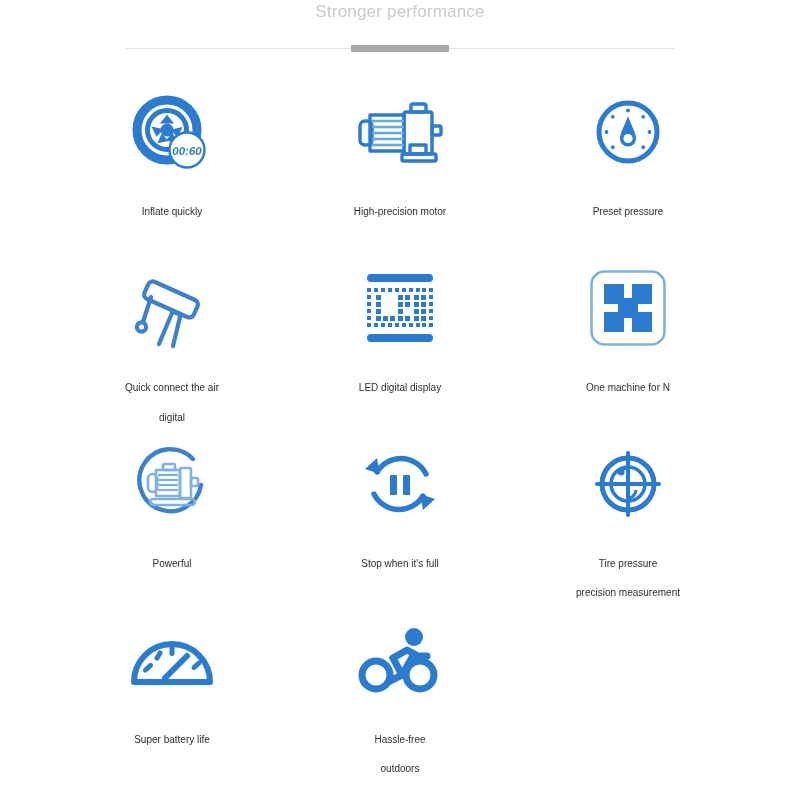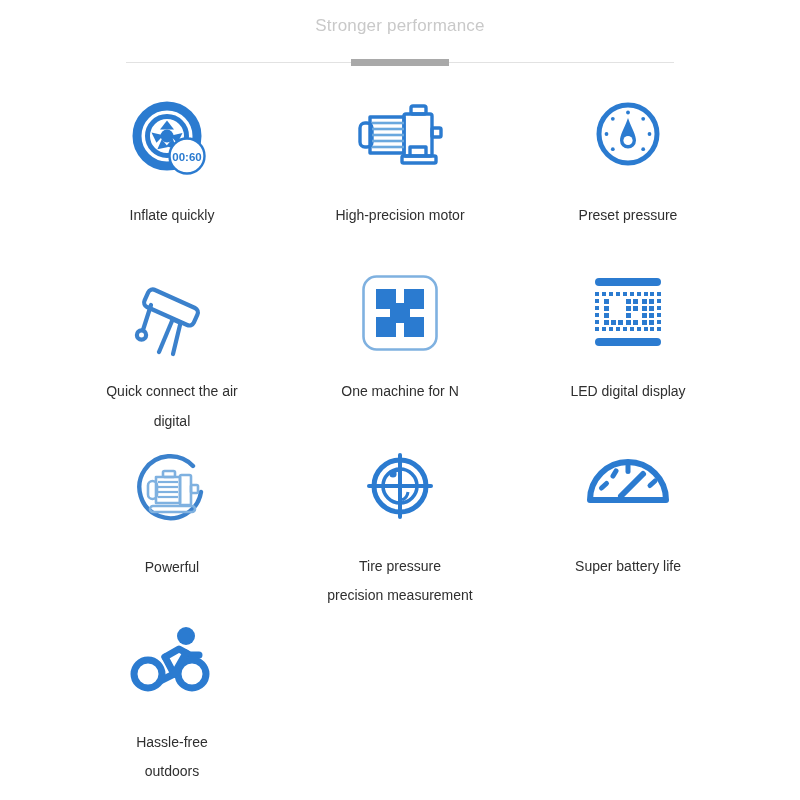--- a/index.html
+++ b/index.html
@@ -16,21 +16,20 @@
   }
   .page {
     position: relative;
     width: 800px;
     height: 800px;
     box-sizing: border-box;
   }
 
   
   .header {
-    padding-top: 14px;
     text-align: center;
   }
   .header-title {
     font-size: 17px;
     color: #c9c9c9;
     letter-spacing: 0.2px;
     font-weight: 400;
     line-height: 24px;
   }
   .divider-wrap {
@@ -67,25 +66,27 @@
     box-sizing: border-box;
   }
   .cell {
     display: flex;
     flex-direction: column;
     align-items: center;
   }
   .icon-box {
     height: 96px;
     display: flex;
+    align-items: center;
     justify-content: center;
+    font-style: italic;
   }
   .cell-label {
-    margin-top: 6px;
-    font-size: 14px;
+    margin-top: 17px;
+    font-size: 10px;
     line-height: 30px;
     color: #2f2f2f;
     text-align: center;
     max-width: 200px;
     white-space: pre-line;
   }
 
   
   .row1 .icon-box { height: 96px; }
   .row4 .cell-label { line-height: 29px; }
@@ -186,36 +187,20 @@
             <path d="M43 45 L52 49"></path>
           </g>
         </svg>
       </div>
       <div class="cell-label">Quick connect the air
 digital</div>
     </div>
 
     <div class="cell row2">
       <div class="icon-box">
-        <svg width="78" height="78" viewBox="0 0 78 78">
-          <rect x="2.5" y="2.5" width="73" height="73" rx="13" fill="none" stroke="#7fb1e0" stroke-width="2.6"></rect>
-          <g fill="#2b7bd0">
-            <rect x="15" y="15" width="20" height="20"></rect>
-            <rect x="43" y="15" width="20" height="20"></rect>
-            <rect x="29" y="29" width="20" height="20"></rect>
-            <rect x="15" y="43" width="20" height="20"></rect>
-            <rect x="43" y="43" width="20" height="20"></rect>
-          </g>
-        </svg>
-      </div>
-      <div class="cell-label">One machine for N</div>
-    </div>
-
-    <div class="cell row2">
-      <div class="icon-box">
         <svg width="84" height="76" viewBox="0 0 84 76">
           <rect x="9" y="4" width="66" height="8" rx="4" fill="#2b7bd0"></rect>
           <rect x="9" y="64" width="66" height="8" rx="4" fill="#2b7bd0"></rect>
           <g fill="#2b7bd0">
 
             <rect x="9" y="18" width="4" height="4"></rect>
               <rect x="9" y="25" width="4" height="4"></rect>
             <rect x="9" y="32" width="4" height="4"></rect>
               <rect x="9" y="39" width="4" height="4"></rect>
             <rect x="9" y="46" width="4" height="4"></rect>
@@ -266,20 +251,36 @@
             <rect x="56" y="32" width="5" height="5"></rect>
               <rect x="63" y="32" width="5" height="5"></rect>
             <rect x="56" y="39" width="5" height="5"></rect>
               <rect x="63" y="39" width="5" height="5"></rect>
             <rect x="56" y="46" width="5" height="5"></rect>
               <rect x="63" y="46" width="5" height="5"></rect>
           </g>
         </svg>
       </div>
       <div class="cell-label">LED digital display</div>
+    </div>
+
+    <div class="cell row2">
+      <div class="icon-box">
+        <svg width="78" height="78" viewBox="0 0 78 78">
+          <rect x="2.5" y="2.5" width="73" height="73" rx="13" fill="none" stroke="#7fb1e0" stroke-width="2.6"></rect>
+          <g fill="#2b7bd0">
+            <rect x="15" y="15" width="20" height="20"></rect>
+            <rect x="43" y="15" width="20" height="20"></rect>
+            <rect x="29" y="29" width="20" height="20"></rect>
+            <rect x="15" y="43" width="20" height="20"></rect>
+            <rect x="43" y="43" width="20" height="20"></rect>
+          </g>
+        </svg>
+      </div>
+      <div class="cell-label">One machine for N</div>
     </div>
 
 
     <div class="cell row3">
       <div class="icon-box">
         <svg width="82" height="82" viewBox="0 0 82 82">
           <path d="M62 16 A31 31 0 1 0 70 42" fill="none" stroke="#3b81cc" stroke-width="4.4" stroke-linecap="round"></path>
           <g fill="none" stroke="#7fb1e0" stroke-width="2.6" stroke-linejoin="round">
             <rect x="17" y="31" width="9" height="18" rx="4.5"></rect>
             <rect x="25" y="27" width="24" height="26"></rect>
@@ -292,20 +293,37 @@
             <line x1="27" y1="32" x2="47" y2="32"></line>
             <line x1="27" y1="37" x2="47" y2="37"></line>
             <line x1="27" y1="42" x2="47" y2="42"></line>
             <line x1="27" y1="47" x2="47" y2="47"></line>
           </g>
         </svg>
       </div>
       <div class="cell-label">Powerful</div>
     </div>
 
+    <div class="cell row3">
+      <div class="icon-box">
+        <svg width="80" height="80" viewBox="0 0 80 80">
+          <g fill="none" stroke="#2b7bd0" stroke-width="5.4" stroke-linecap="round">
+            <path d="M17 28 A28 28 0 0 1 66 30"></path>
+            <path d="M63 52 A28 28 0 0 1 14 50"></path>
+          </g>
+          <g fill="#2b7bd0">
+            <path d="M17 14 l3 16 l-15 -5 z"></path>
+            <path d="M63 66 l-3 -16 l15 5 z"></path>
+            <rect x="30" y="31" width="7" height="20" rx="1"></rect>
+            <rect x="43" y="31" width="7" height="20" rx="1"></rect>
+          </g>
+        </svg>
+      </div>
+      <div class="cell-label">Stop when it's full</div>
+    </div>
 
     <div class="cell row4">
       <div class="icon-box">
         <svg width="72" height="72" viewBox="0 0 72 72">
           <circle cx="36" cy="36" r="26" fill="none" stroke="#2b7bd0" stroke-width="5"></circle>
           <circle cx="36" cy="36" r="17" fill="none" stroke="#2b7bd0" stroke-width="3.6"></circle>
           <g stroke="#2b7bd0" stroke-width="4" stroke-linecap="round">
             <line x1="36" y1="5" x2="36" y2="67"></line>
             <line x1="5" y1="36" x2="67" y2="36"></line>
           </g>

